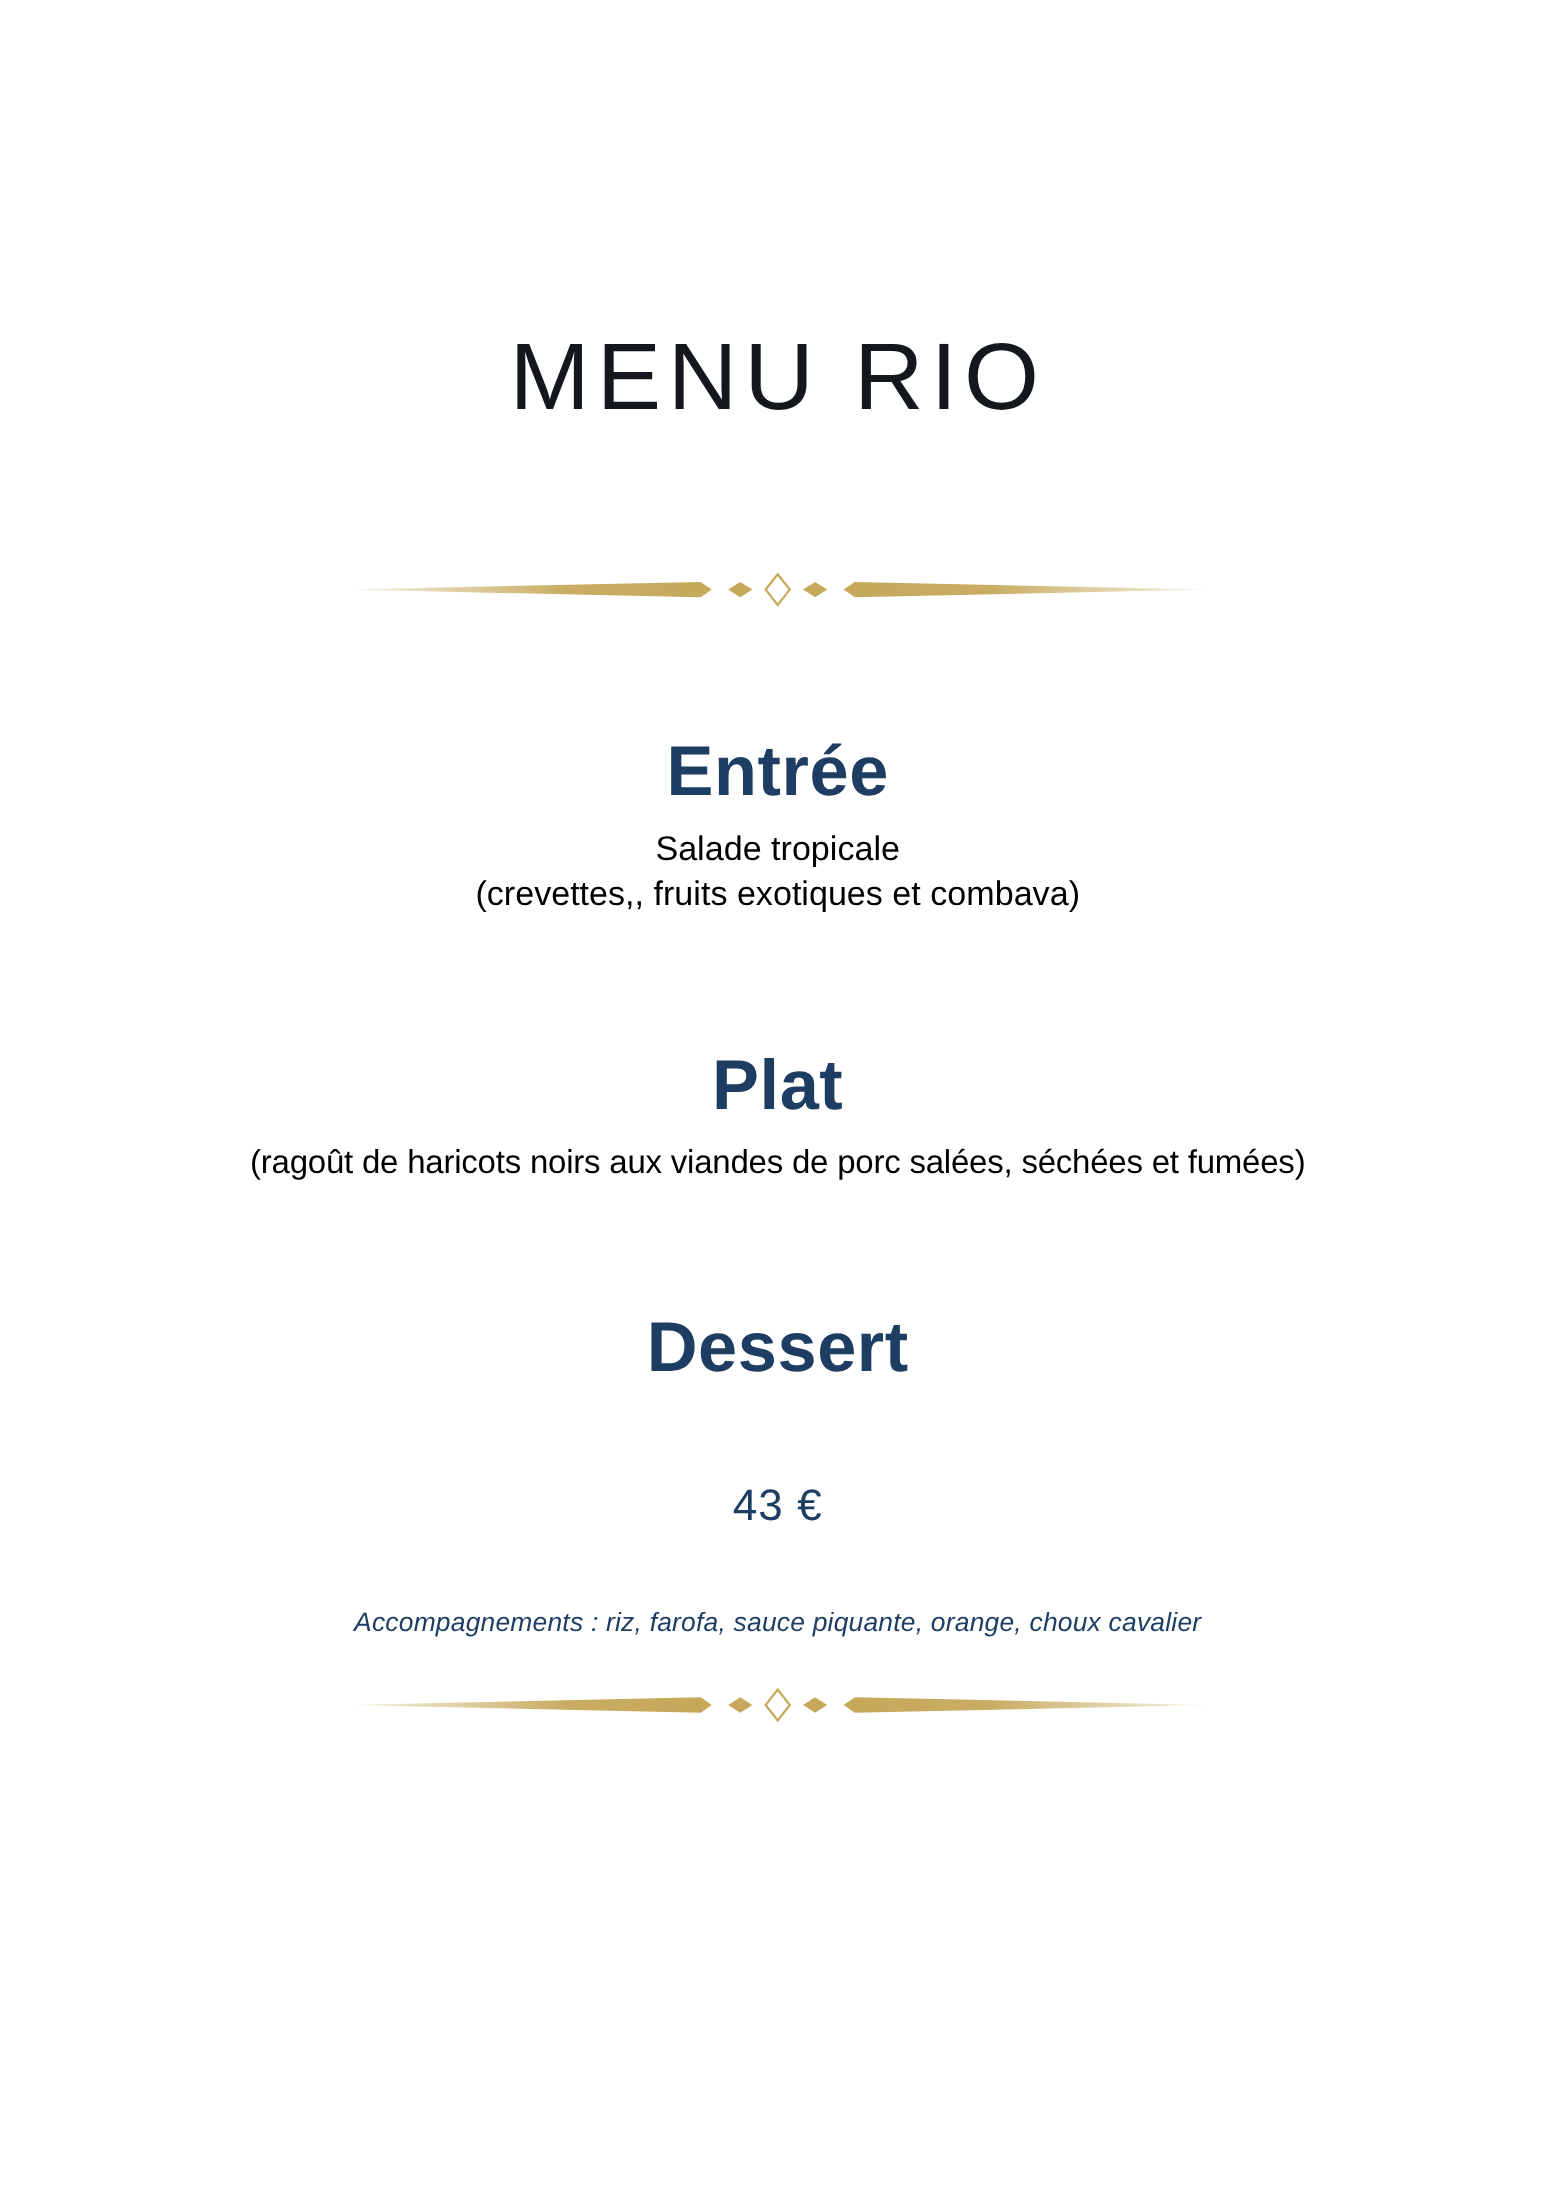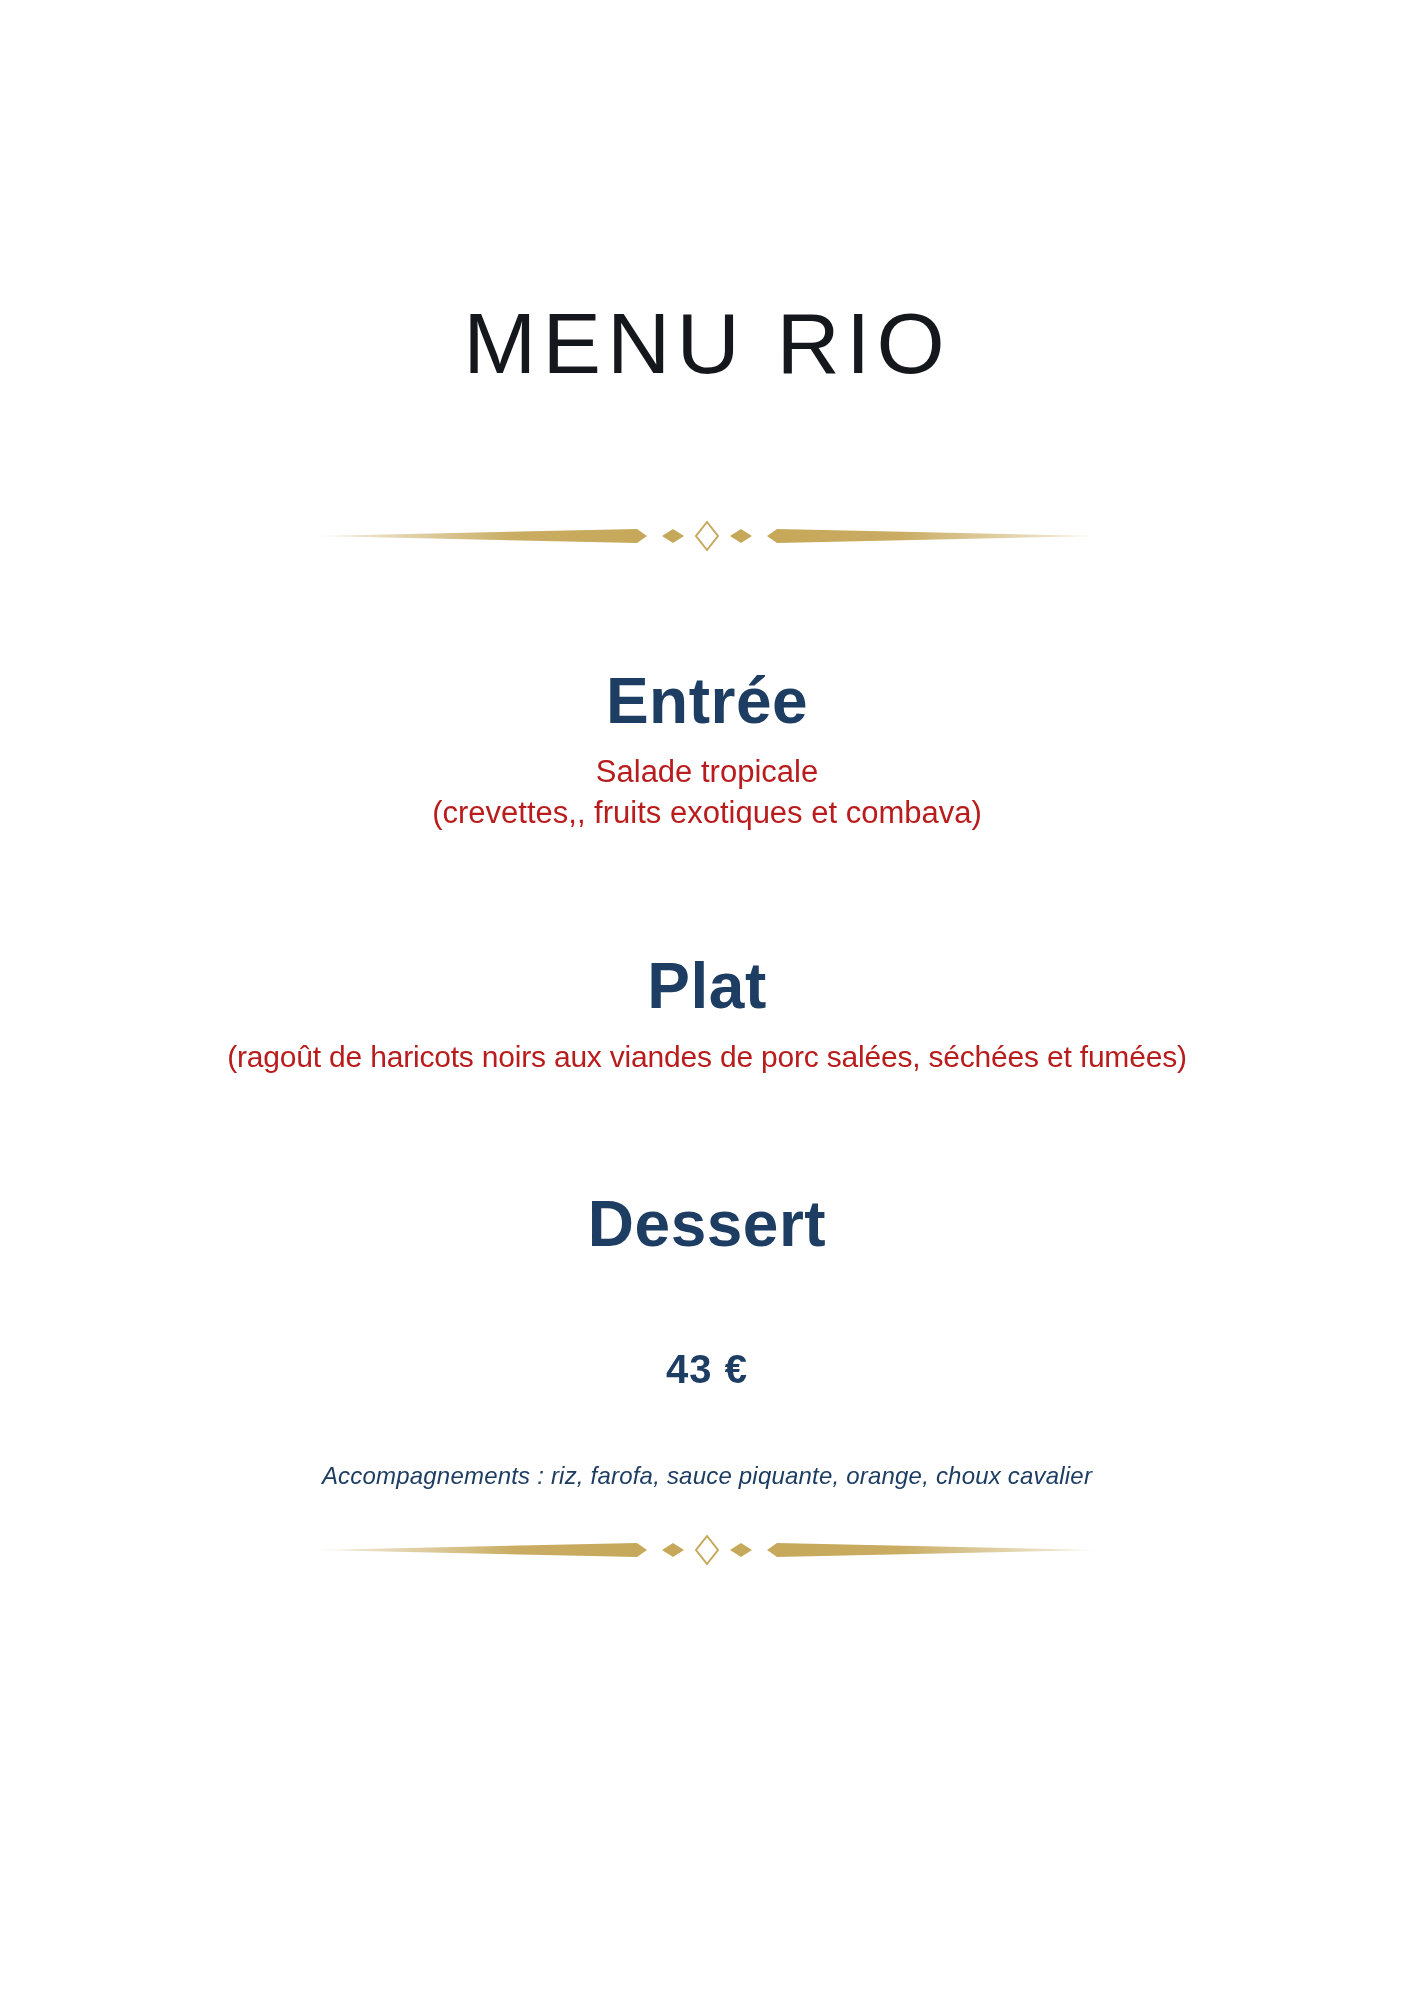--- a/index.html
+++ b/index.html
@@ -65,35 +65,35 @@
     color: #1d3d63;
     letter-spacing: 0.5px;
     margin: 0;
   }
   .course-lines {
     margin-top: 14px;
   }
   .course-line {
     font-size: 31px;
     font-weight: 400;
-    color: #b91c1c;
+    color: #000000;
     line-height: 1.32;
   }
 
   .sec-entree { margin-top: 108px; }
   .sec-plat   { margin-top: 116px; }
   .sec-dessert{ margin-top: 110px; }
 
   .sec-plat .course-line { font-size: 30px; letter-spacing: -0.2px; }
 
   
   .price {
     margin-top: 86px;
     font-size: 40px;
-    font-weight: 700;
+    font-weight: 400;
     color: #1d3d63;
     letter-spacing: 1px;
     text-align: center;
   }
 
   
   .sides {
     margin-top: 70px;
     font-size: 24px;
     font-style: italic;

